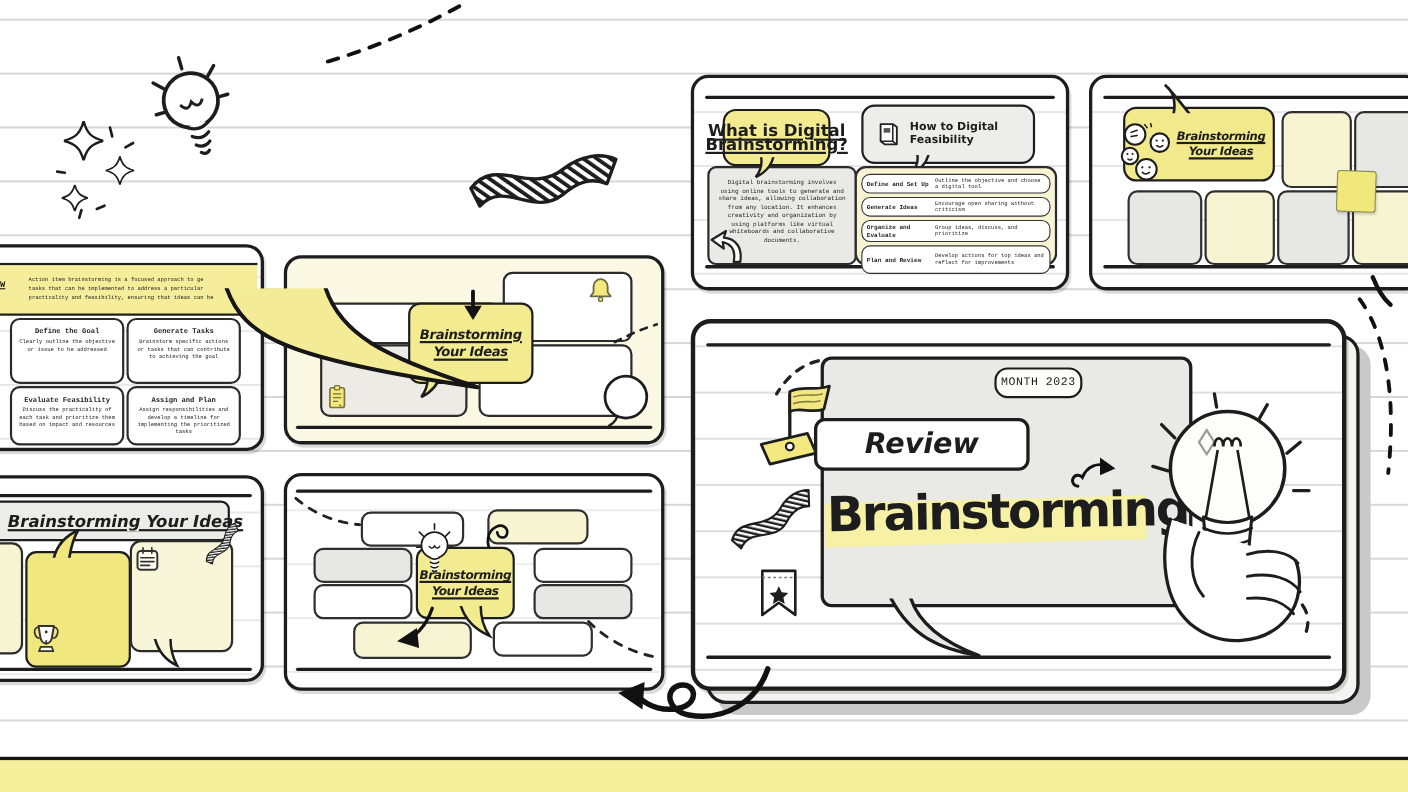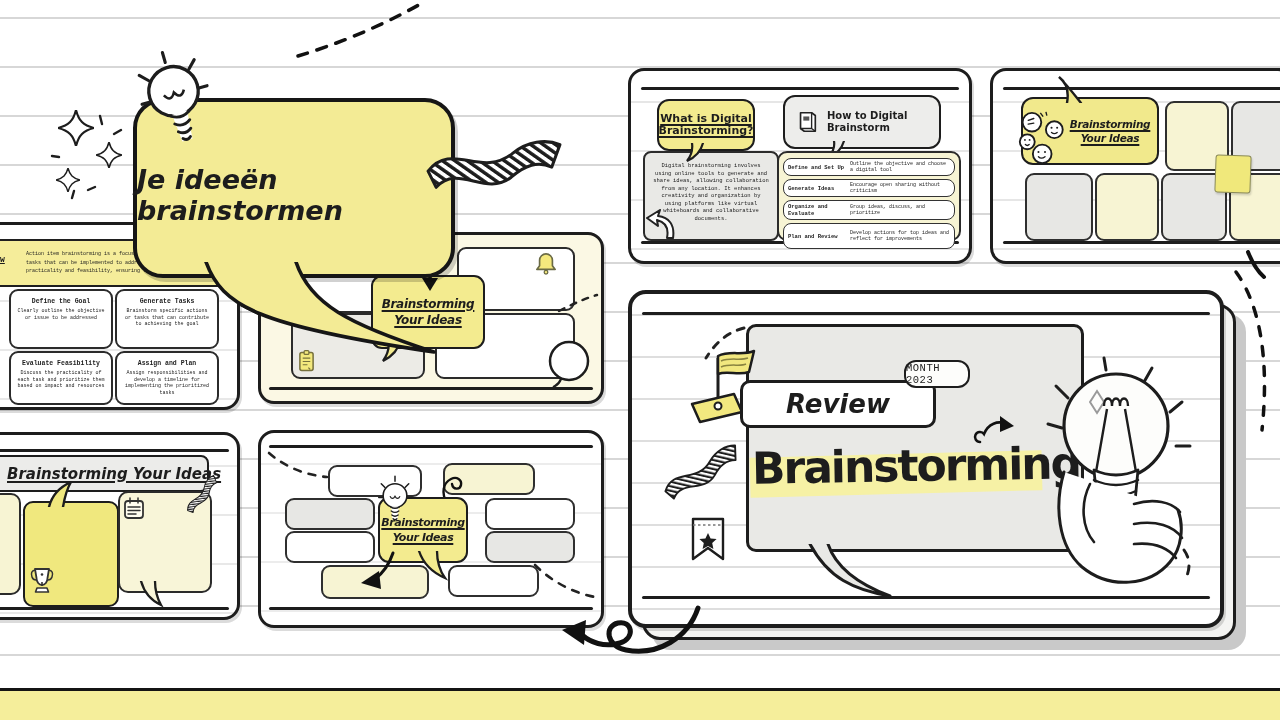--- a/index.html
+++ b/index.html
@@ -88,34 +88,34 @@
     <div class="ink" style="left:10px;right:10px;top:170px"></div>
 
     <div class="card" style="left:12px;top:80px;width:132px;height:86px;background:#e9e9e6;border-radius:8px">
       <p class="tw" style="font-size:5.5px;line-height:7.5px;text-align:center;margin:9px 7px 0">Digital brainstorming involves using online tools to generate and share ideas, allowing collaboration from any location. It enhances creativity and organization by using platforms like virtual whiteboards and collaborative documents.</p>
     </div>
     <svg class="abs" style="left:14px;top:138px" width="34" height="30" viewBox="0 0 34 30">
       <path d="M28,29 C30,16 24,8 13,7 L15,1 L2,9 L13,17 L12,11 C20,13 24,19 22,29 Z" fill="#fff" stroke="#222" stroke-width="2" stroke-linejoin="round"></path>
     </svg>
 
     <div class="bubble" style="left:26px;top:28px;width:94px;height:48px;background:#f3eb8f">
-      <span class="hw u" style="font-size:11px;line-height:12px">What is Digital Brainstorming?</span>
+      <span class="hw u" style="font-size:15px;line-height:12px">What is Digital Brainstorming?</span>
     </div>
     <svg class="abs" style="left:54px;top:72px" width="24" height="20" viewBox="0 0 24 20">
       <path d="M7,0 C8,7 6,13 2,18 C11,14 16,8 18,0 Z" fill="#f3eb8f"></path>
       <path d="M7,0 C8,7 6,13 2,18 C11,14 16,8 18,0" fill="none" stroke="#1d1d1d" stroke-width="2.2" stroke-linecap="round"></path>
     </svg>
 
     <div class="bubble" style="left:152px;top:24px;width:154px;height:50px;background:#ededeb;justify-content:flex-start">
       <svg style="margin:0 8px 0 10px;flex:none" width="24" height="28" viewBox="0 0 26 28">
         <path d="M6,4 L18,4 L22,7 L22,24 L10,24 L6,21 Z" fill="#fff" stroke="#222" stroke-width="1.8" stroke-linejoin="round"></path>
         <path d="M18,4 L18,21 L6,21 M18,21 L22,24" fill="none" stroke="#222" stroke-width="1.5"></path>
         <rect x="9" y="8" width="6.5" height="4.5" fill="#555"></rect>
       </svg>
-      <span class="hw" style="font-size:10px;line-height:12.5px;text-align:left">How to Digital Brainstorm</span>
+      <span class="hw" style="font-size:10px;line-height:12.5px;text-align:left">How to Digital Feasibility</span>
     </div>
     <svg class="abs" style="left:196px;top:70px" width="24" height="18" viewBox="0 0 24 18">
       <path d="M7,0 C8,6 6,11 2,16 C10,13 15,7 17,0 Z" fill="#ededeb"></path>
       <path d="M7,0 C8,6 6,11 2,16 C10,13 15,7 17,0" fill="none" stroke="#1d1d1d" stroke-width="2.2" stroke-linecap="round"></path>
     </svg>
 
     <div class="abs" style="left:146px;top:80px;width:184px;height:90px;background:#f7f4d4;border:2px solid #2b2b2b;border-radius:10px;box-sizing:border-box;padding-top:2px">
       <div class="step-row">
         <span class="step-label">Define and Set Up</span>
         <span class="step-desc">Outline the objective and choose a digital tool</span>
@@ -321,21 +321,21 @@
       <path d="M8,0 C26,34 52,46 88,52 M88,52 C56,40 34,24 26,0" fill="none" stroke="#1d1d1d" stroke-width="3" stroke-linecap="round"></path>
     </svg>
 
     <div class="abs" style="left:118px;top:160px;width:292px;height:40px;background:#f6f1a5;transform:rotate(-1.5deg);z-index:4"></div>
     <div class="abs hw" style="left:114px;top:146px;width:340px;text-align:center;font-size:44px;letter-spacing:-2px;transform:rotate(-1deg);z-index:5">Brainstorming</div>
 
     <div class="abs" style="left:108px;top:86px;width:196px;height:48px;background:#fff;border:3px solid #1d1d1d;border-radius:10px;box-sizing:border-box;display:flex;align-items:center;justify-content:center;z-index:5">
       <span class="hw hwi" style="font-size:26px">Review</span>
     </div>
 
-    <div class="abs tw" style="left:272px;top:66px;width:66px;height:28px;background:#fdfdfb;border:2.5px solid #1d1d1d;border-radius:12px;box-sizing:border-box;display:flex;align-items:center;justify-content:center;font-size:10.5px;letter-spacing:0.5px;z-index:5">MONTH 2023</div>
+    <div class="abs tw" style="left:272px;top:40px;width:80px;height:28px;background:#fdfdfb;border:2.5px solid #1d1d1d;border-radius:12px;box-sizing:border-box;display:flex;align-items:center;justify-content:center;font-size:10.5px;letter-spacing:0.5px;z-index:5">MONTH 2023</div>
 
 
     <svg class="abs" style="left:56px;top:54px;z-index:4" width="84" height="76" viewBox="0 0 84 76">
       <line x1="30" y1="10" x2="30" y2="58" stroke="#1d1d1d" stroke-width="3"></line>
       <path d="M30,8 C42,2 54,8 66,3 L61,24 C50,28 40,22 30,26 Z" fill="#f2e87f" stroke="#1d1d1d" stroke-width="2.5" stroke-linejoin="round"></path>
       <path d="M33,13 C43,9 52,13 60,10 M33,19 C43,15 52,19 58,16" fill="none" stroke="#8a8440" stroke-width="1.5"></path>
       <path d="M4,56 L46,46 L54,64 L12,74 Z" fill="#f2e87f" stroke="#1d1d1d" stroke-width="2.5" stroke-linejoin="round"></path>
       <circle cx="30" cy="58" r="3.5" fill="#fff" stroke="#1d1d1d" stroke-width="2"></circle>
     </svg>
     <svg class="abs" style="left:26px;top:144px;z-index:4" width="88" height="66" viewBox="0 0 140 104">
@@ -368,23 +368,20 @@
         <path d="M100,190 C120,188 134,194 142,204"></path>
         <path d="M56,130 C46,150 48,174 60,188"></path>
       </g>
       <path d="M150,196 q10,14 0,32" fill="none" stroke="#1d1d1d" stroke-width="3" stroke-dasharray="8 9" stroke-linecap="round"></path>
     </svg>
   </section>
 
   <svg class="abs" style="left:294px;top:0;z-index:7" width="136" height="58" viewBox="0 0 136 58">
     <path d="M4,56 C44,44 88,26 130,2" fill="none" stroke="#111" stroke-width="3.5" stroke-dasharray="10 10" stroke-linecap="round"></path>
   </svg>
-  <div class="abs" style="left:133px;top:98px;width:322px;height:180px;background:#f3eb95;border:4px solid #161616;border-radius:30px;box-shadow:3px 4px 0 rgba(0,0,0,.18);box-sizing:border-box;display:flex;align-items:center;justify-content:center;z-index:8">
-    <span class="hw hwi" style="font-size:27px;padding-top:14px">Je ideeën brainstormen</span>
-  </div>
   <svg class="abs" style="left:198px;top:262px;z-index:9" width="245" height="94" viewBox="0 0 245 94">
     <path d="M8,0 C24,44 60,64 236,90 C150,62 112,42 98,0 Z" fill="#f3eb95"></path>
     <path d="M8,0 C24,44 60,64 236,90 M236,90 C150,62 112,42 98,0" fill="none" stroke="#161616" stroke-width="3.6" stroke-linecap="round"></path>
   </svg>
   <svg class="abs" style="left:132px;top:48px;z-index:9;transform:rotate(-16deg)" width="88" height="104" viewBox="0 0 60 80">
       <use href="#bulb-sm"></use>
     </svg>
   <svg class="abs" style="left:48px;top:104px;z-index:7" width="84" height="100" viewBox="0 0 84 100">
     <use href="#spark4" x="10" y="6" width="36" height="36"></use>
     <use href="#spark4" x="48" y="38" width="26" height="26"></use>

